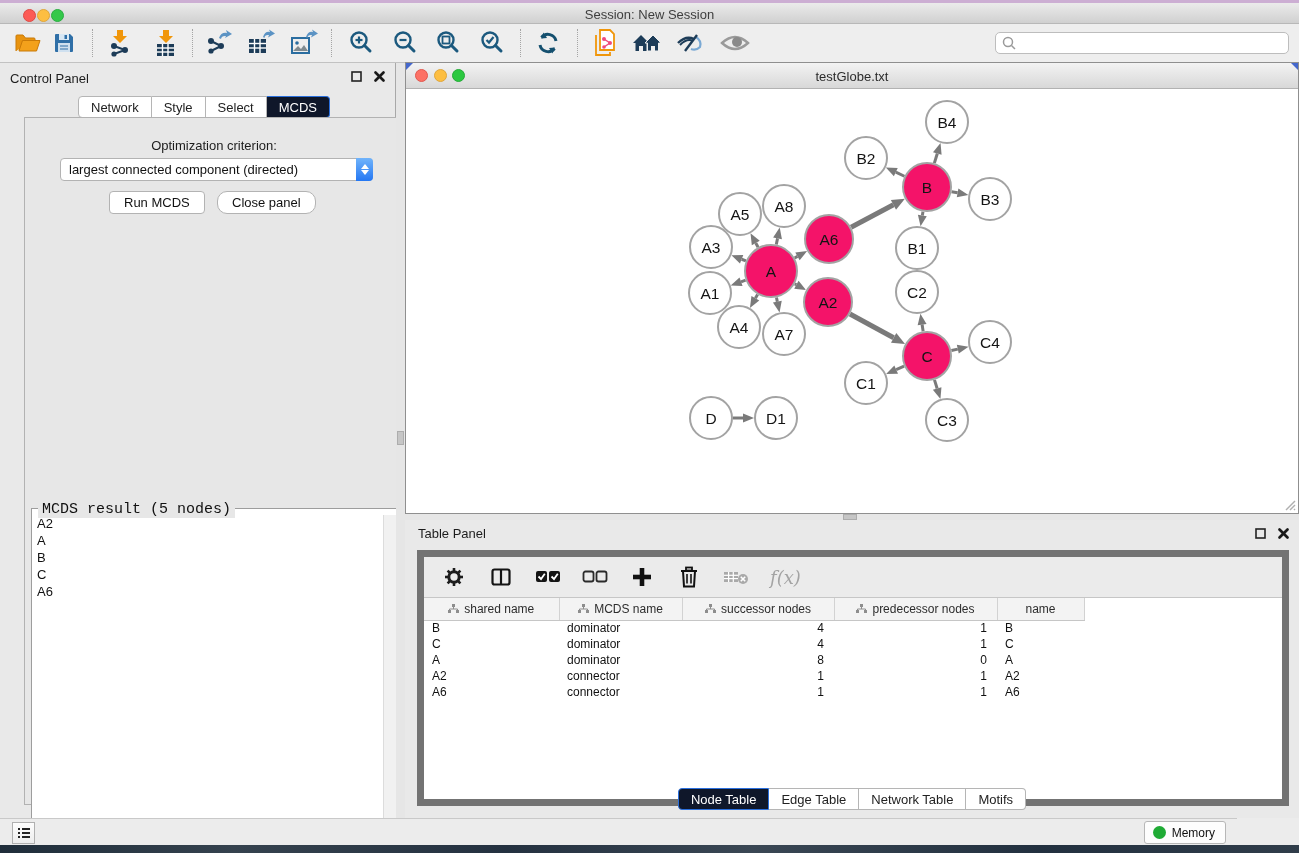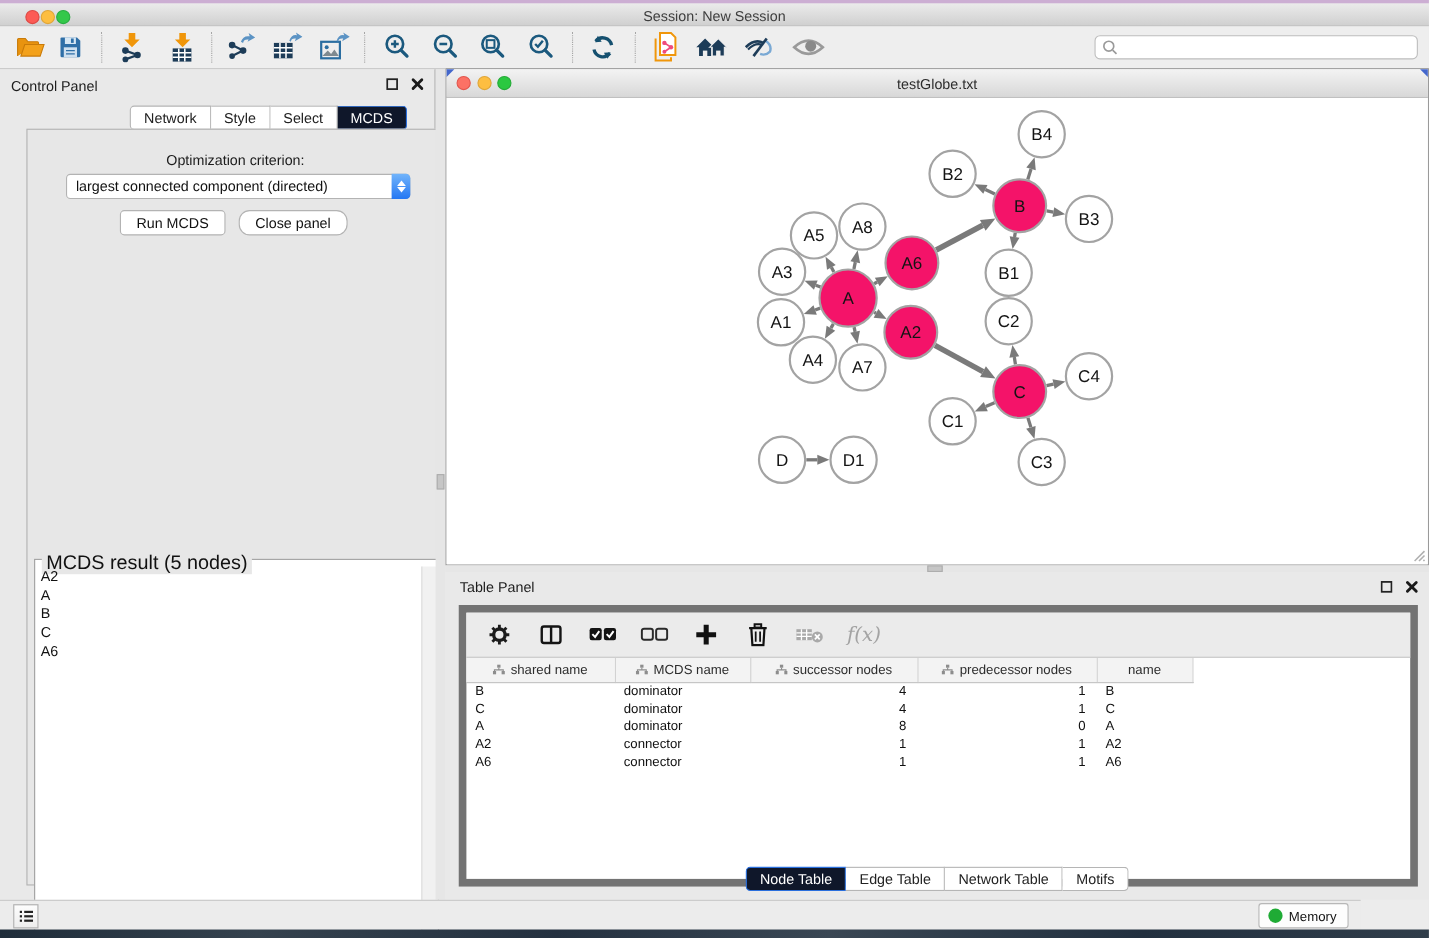--- a/index.html
+++ b/index.html
@@ -21,39 +21,39 @@
   .tb-ico { position:absolute; top:4px; width:30px; height:30px; display:flex; align-items:center; justify-content:center; cursor:default; }
   .tb-sep { position:absolute; top:5px; height:28px; width:0; border-left:1px dotted #a5a5a5; }
   #search-wrap { position:absolute; left:995px; top:8px; width:294px; height:22px; background:#fff; border:1px solid #bdbdbd; border-radius:5px; display:flex; align-items:center; }
   #search-wrap svg { margin-left:5px; }
   #search-wrap input { border:none; outline:none; flex:1; height:18px; font-size:12px; background:transparent; }
 
   
   #control-panel { position:absolute; left:0; top:63px; width:396px; height:755px; background:#e9e9e9; border-right:1px solid #a8a8a8; }
   #cp-title { position:absolute; left:10px; top:8px; font-size:13px; color:#1d1d1d; }
   .panel-btns { position:absolute; right:10px; top:8px; display:flex; gap:12px; align-items:center; }
-  #cp-tabs { position:absolute; left:78px; top:33px; display:flex; height:22px;margin-left:40px; }
+  #cp-tabs { position:absolute; left:78px; top:33px; display:flex; height:22px; }
   .seg { border:1px solid #b5b5b5; border-left:none; background:#fff; font-size:13px; color:#222;
          display:flex; align-items:center; justify-content:center; padding:0 12px; cursor:default; }
   .seg:first-child { border-left:1px solid #b5b5b5; border-radius:4px 0 0 4px; }
   .seg:last-child { border-radius:0 4px 4px 0; }
   .seg.active { background:#0f172a; border-color:#2a6fdd; color:#fff; }
   #cp-box { position:absolute; left:24px; top:54px; width:380px; height:688px; border:1px solid #b2b2b2; background:#e7e7e7; }
   #opt-label { position:absolute; left:0; right:0; top:20px; text-align:center; font-size:13px; color:#1c1c1c; }
   #criterion { position:absolute; left:35px; top:40px; width:313px; height:23px; background:#fff; border:1px solid #b3b3b3; border-radius:4px; display:flex; align-items:center; }
   #criterion .sel-text { flex:1; font-size:13px; padding-left:8px; color:#111; white-space:nowrap; }
   #criterion .stepper { width:17px; height:23px; margin-right:-1px; border-radius:0 4px 4px 0;
      background:linear-gradient(#71b4fb,#2477f3); display:flex; flex-direction:column; align-items:center; justify-content:center; gap:1px; }
   .chev-up { width:0; height:0; border-left:4px solid transparent; border-right:4px solid transparent; border-bottom:5px solid #fff; }
   .chev-dn { width:0; height:0; border-left:4px solid transparent; border-right:4px solid transparent; border-top:5px solid #fff; }
   .cp-btn { position:absolute; top:73px; height:23px; background:#fff; border:1px solid #b3b3b3; border-radius:4px; font-size:13px; color:#111; font-family:"Liberation Sans",sans-serif; padding:0 14px; }
   #run-btn { left:84px; }
   #close-btn { left:192px;border-radius:10px; }
   #mcds-fieldset { position:absolute; left:6px; top:390px; width:368px; height:345px; border:1px solid #9d9d9d; background:#fff; }
-  #mcds-legend { position:absolute; left:6px; top:-8px; background:#e7e7e7; padding:0 4px; font-size:18px; color:#111; }
+  #mcds-legend { position:absolute; left:6px; top:-8px; background:#e7e7e7; padding:0 4px; font-size:15px; color:#111;font-family:Liberation Mono, monospace; }
   #mcds-list { position:absolute; left:1px; top:6px; bottom:1px; right:15px; overflow:hidden; }
   .mcds-item { font-size:13px; color:#111; padding:1px 4px; line-height:15px; }
   #mcds-scroll { position:absolute; right:1px; top:6px; bottom:1px; width:14px; background:#f1f1f1; border-left:1px solid #dcdcdc; }
 
   
   #divider-v { position:absolute; left:396px; top:63px; width:9px; height:755px; background:#e6e6e6; }
   #divider-v .handle { position:absolute; left:1px; top:368px; width:7px; height:14px; background:#c6c6c6; border:1px solid #adadad; }
 
   
   #network-frame { position:absolute; left:405px; top:62px; width:894px; height:452px; border:1px solid #8f8f8f; background:#fff; }

